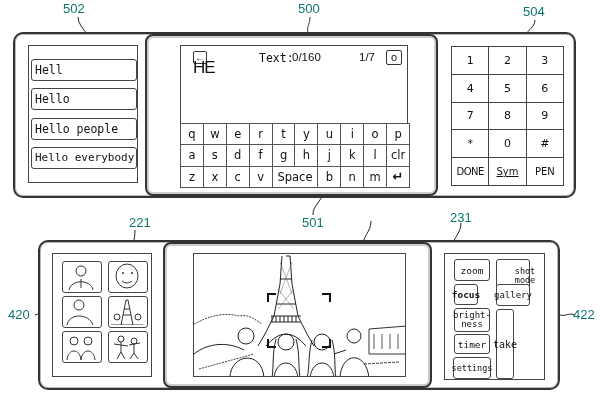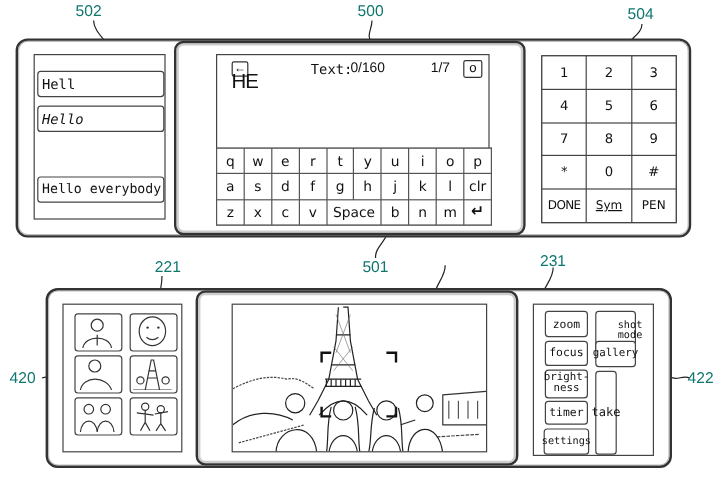--- a/index.html
+++ b/index.html
@@ -44,21 +44,22 @@
   <path d="M35 315 C 42 312, 45 318, 50 314" stroke="#222" fill="none" stroke-width="1"></path>
   <path d="M58 265 C 50 265, 52 310, 45 314 C 52 318, 50 363, 58 365" stroke="#222" fill="none" stroke-width="1"></path>
   <path d="M575 315 C 568 312, 565 318, 558 314" stroke="#222" fill="none" stroke-width="1"></path>
   <path d="M535 258 C 545 258, 543 310, 550 314 C 543 318, 545 378, 535 380" stroke="#222" fill="none" stroke-width="1"></path>
 </svg>
 
 <div class="abs outer" style="left:13px;top:32px;width:563px;height:166px;"></div>
 
 <div class="abs panel" style="left:28px;top:45px;width:110px;height:138px;">
   <div class="sugg" style="left:2px;top:13px;width:106px;">Hell</div>
-  <div class="sugg" style="left:2px;top:42px;width:106px;font-style:italic;">Hello</div>
+  <div class="sugg" style="left:2px;top:42px;width:106px;">Hello</div>
+  <div class="sugg" style="left:2px;top:72px;width:106px;">Hello people</div>
   <div class="sugg" style="left:2px;top:101px;width:106px;font-size:11px;">Hello everybody</div>
 </div>
 
 <div class="abs screen-frame" style="left:145px;top:34px;width:293px;height:162px;"></div>
 <div class="abs panel" style="left:180px;top:45px;width:228px;height:140px;">
   <div class="abs" style="left:12px;top:5px;width:14px;height:13px;border:1.2px solid #333;border-radius:2px;font-size:10px;line-height:11px;text-align:center;">
     <span>←</span>
   </div>
   <div class="abs" style="left:30px;top:5px;font-size:11.5px;font-family:'DejaVu Sans Mono',monospace;margin-left:48px;">Text:</div>
   <div class="abs" style="left:95px;top:5px;font-size:11.5px;margin-left:16px;">0/160</div>
@@ -207,21 +208,21 @@
     <path d="M118 86 C 114 100, 116 112, 113 124 M138 86 C 142 100, 140 112, 142 124" fill="none" stroke="#222"></path>
     <path d="M116 124 C 118 104, 138 104, 140 124" fill="none" stroke="#222"></path>
     <circle cx="160" cy="82" r="7" fill="none" stroke="#222"></circle>
     <path d="M146 124 C 147 98, 172 96, 175 124" fill="none" stroke="#222"></path>
     <path d="M140 100 L152 96" stroke="#222"></path>
   </svg>
 </div>
 
 <div class="abs panel" style="left:444px;top:253px;width:101px;height:127px;">
   <div class="cbtn" style="left:9px;top:5px;width:36px;height:22px;text-align:right;">zoom</div>
-  <div class="cbtn" style="left:9px;top:30px;width:36px;height:21px;">focus</div>
+  <div class="cbtn" style="left:9px;top:30px;width:24px;height:21px;font-weight:bold;">focus</div>
   <div class="cbtn" style="left:9px;top:54px;width:36px;height:24px;white-space:pre-line;font-size:9px;">bright-
 ness</div>
   <div class="cbtn" style="left:9px;top:80px;width:36px;height:20px;">timer</div>
   <div class="cbtn" style="left:8px;top:103px;width:38px;height:22px;font-size:8.5px;">settings</div>
   <div class="cbtn" style="left:51px;top:5px;width:34px;height:34px;white-space:pre-line;font-size:8.5px;padding-left:24px;">shot
 mode</div>
   <div class="cbtn" style="left:51px;top:30px;width:34px;height:22px;font-size:9px;">gallery</div>
   <div class="cbtn" style="left:51px;top:55px;width:18px;height:70px;font-size:10px;">take</div>
 </div>
 

